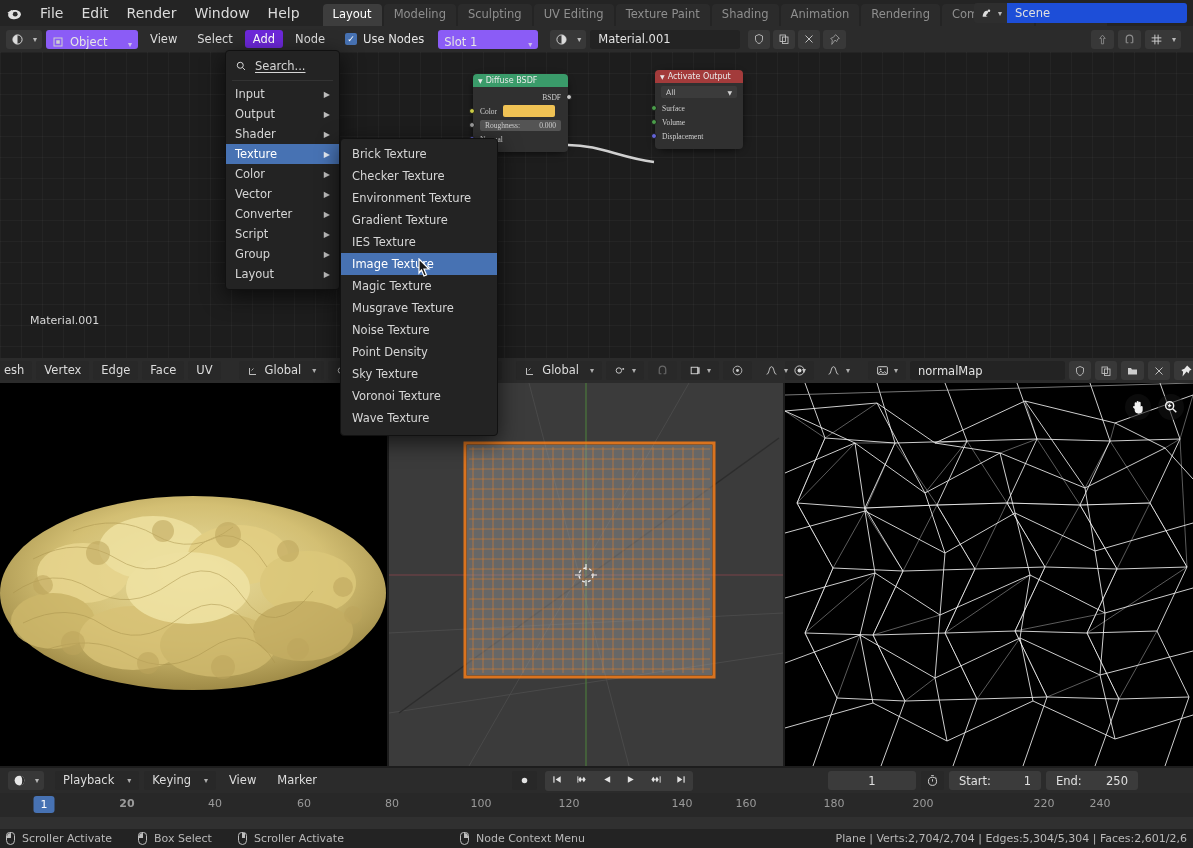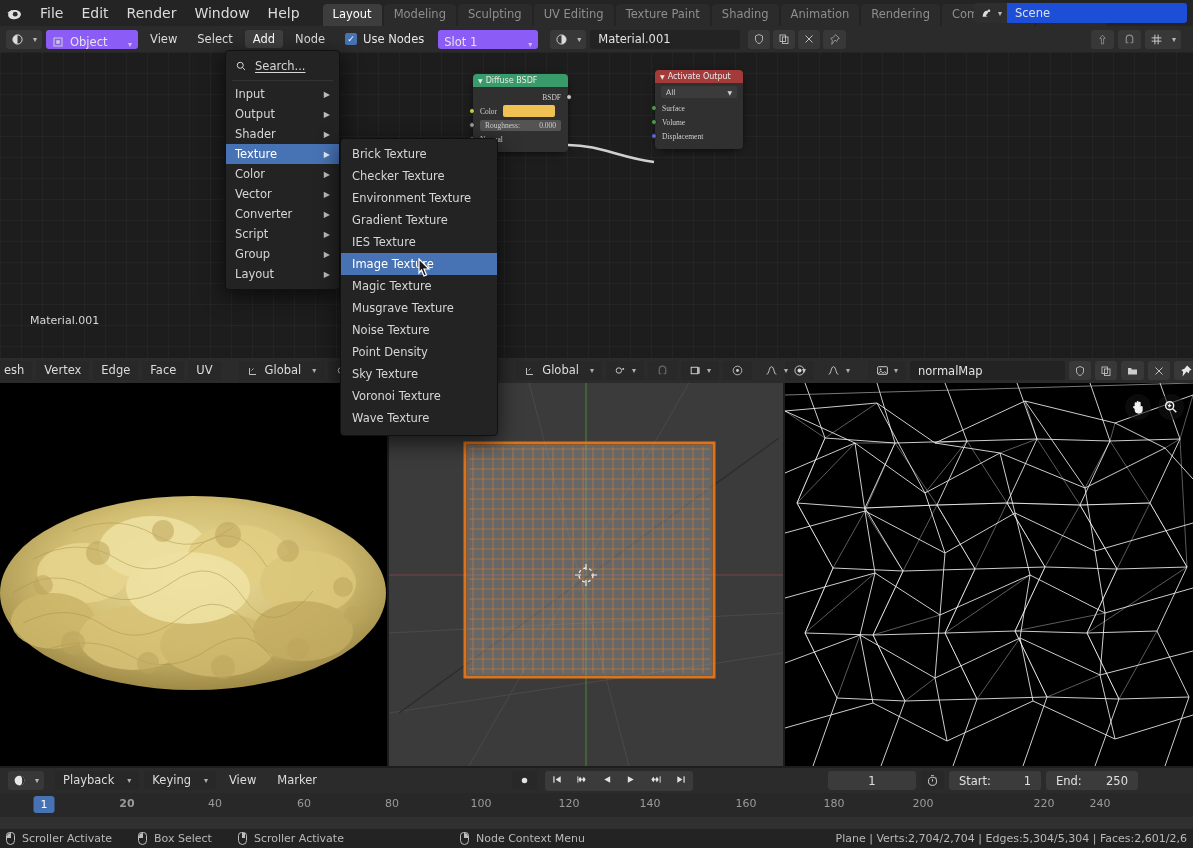--- a/index.html
+++ b/index.html
@@ -54,21 +54,21 @@
   }
   .iconbtn{
     background:#383838;border-radius:3px;height:19px;display:flex;align-items:center;
     padding:0 5px;gap:4px;
   }
   .combo{
     background:#8b5cf6;border-radius:3px;height:19px;display:flex;align-items:flex-end;
     padding:0 6px;min-width:92px;justify-content:space-between;
   }
   .menutxt{padding:2px 8px;color:#dcdcdc;}
-  .menutxt.hl{background:#404040;border-radius:3px;color:#fff;}
+  .menutxt.hl{background:#6d28d9;border-radius:3px;color:#fff;}
   .chk{
     width:12px;height:12px;border-radius:2px;background:#4772b3;display:flex;
     align-items:center;justify-content:center;color:#fff;font-size:9px;line-height:9px;
   }
   .namefield{
     background:#232323;border-radius:3px;height:19px;display:flex;align-items:center;
     padding:0 8px;min-width:150px;color:#e2e2e2;
   }
 
   
@@ -778,21 +778,21 @@
   </div>
 
   <div id="tlruler">
     <span class="playhead" style="left:44px;">1</span>
     <span class="tick" style="left:127px;font-weight:bold;">20</span>
     <span class="tick" style="left:215px;">40</span>
     <span class="tick" style="left:304px;">60</span>
     <span class="tick" style="left:392px;">80</span>
     <span class="tick" style="left:481px;">100</span>
     <span class="tick" style="left:569px;">120</span>
-    <span class="tick" style="left:650px;">140</span>
+    <span class="tick" style="left:682px;">140</span>
     <span class="tick" style="left:746px;">160</span>
     <span class="tick" style="left:834px;">180</span>
     <span class="tick" style="left:923px;text-align:center;">200</span>
     <span class="tick" style="left:1044px;">220</span>
     <span class="tick" style="left:1100px;">240</span>
   </div>
   <div id="tlbody"></div>
 
   <div id="statusbar">
     <span class="sitem">

